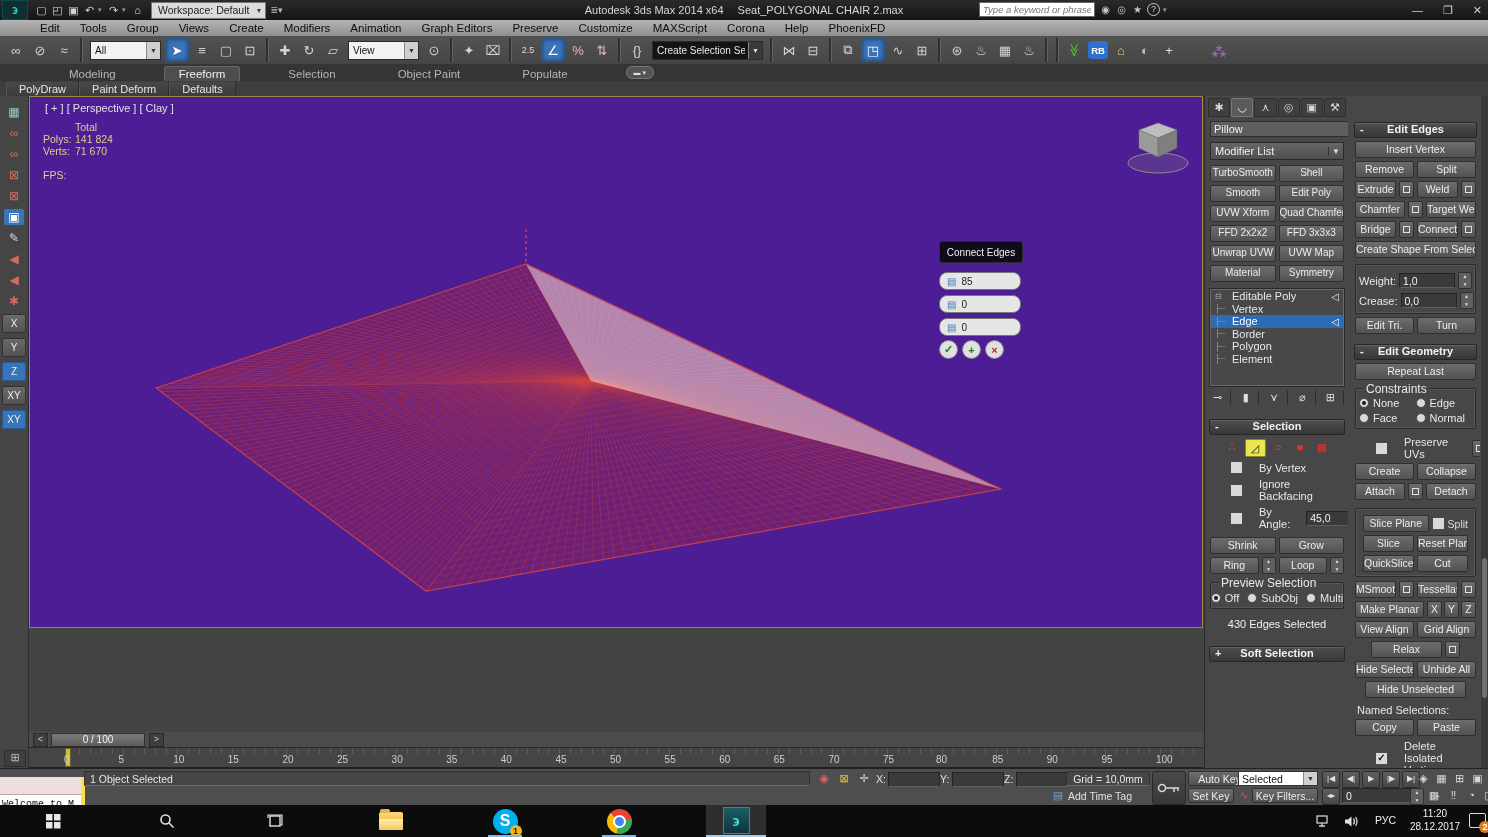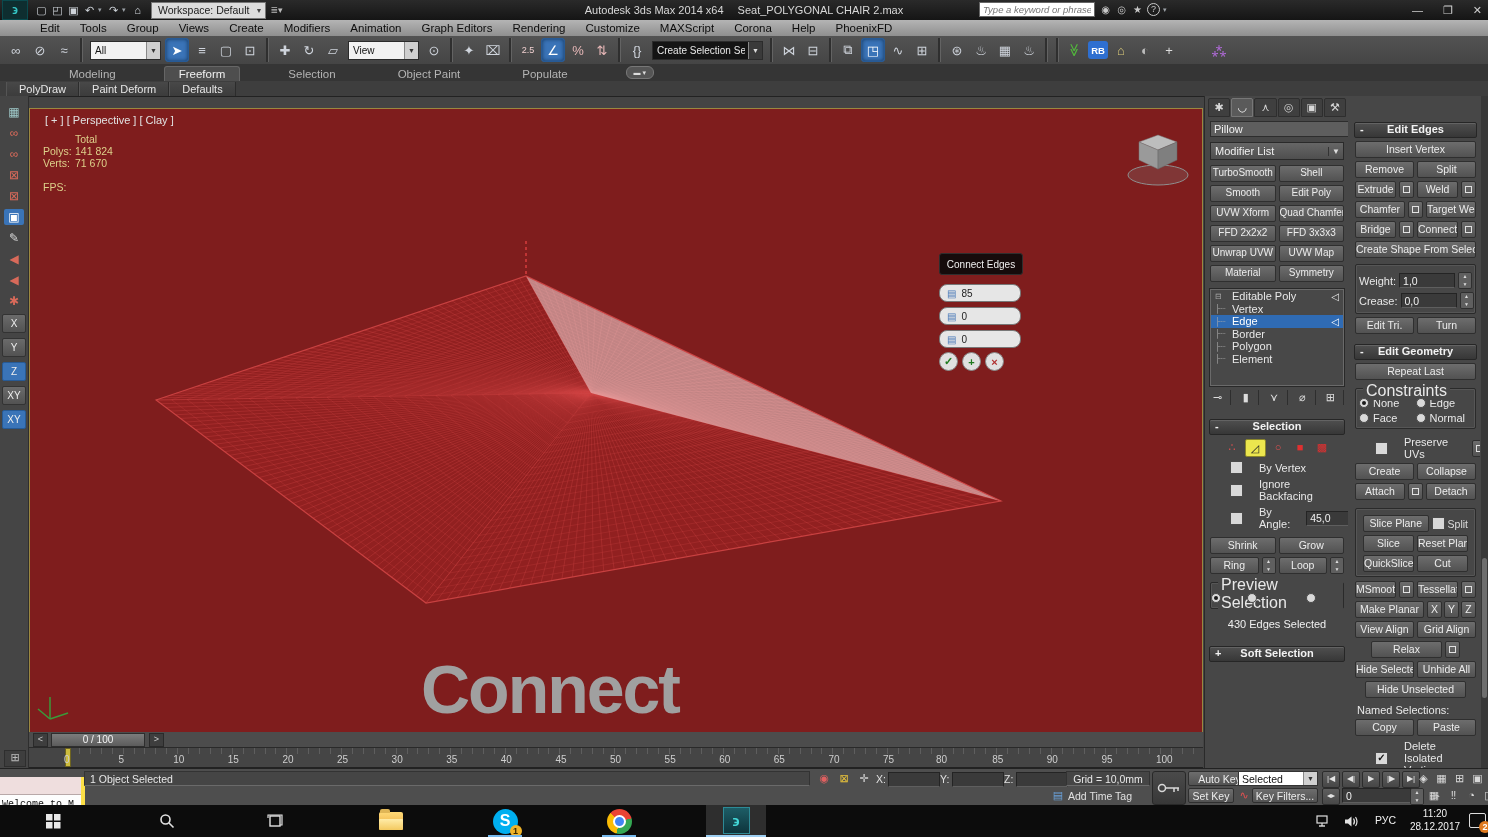--- a/index.html
+++ b/index.html
@@ -45,21 +45,21 @@
   #ribbon-collapse{width:26px;height:11px;background:#555;border:1px solid #777;border-radius:6px;margin:0 0 2px 10px;color:#ddd;font-size:7px;display:flex;align-items:center;justify-content:center;gap:2px;}
   #ribbon-subtabs{position:absolute;left:0;top:81px;width:1488px;height:15px;background:#3e3e3e;border-bottom:1px solid #222;display:flex;align-items:center;padding-left:6px;}
   .rsub{color:#e6e6e6;font-size:11px;padding:0 12px;border-right:1px solid #2c2c2c;border-left:1px solid #555;line-height:14px;background:linear-gradient(#484848,#3c3c3c);}
   
   #left-strip{position:absolute;left:0;top:96px;width:29px;height:672px;background:#454545;border-right:1px solid #2e2e2e;display:flex;flex-direction:column;align-items:center;padding-top:8px;gap:5px;box-sizing:border-box;}
   .ls-icon{width:20px;height:16px;display:flex;align-items:center;justify-content:center;font-size:12px;}
   .ls-icon.active{background:#3a74b8;border-radius:2px;}
   .ls-btn{width:22px;height:17px;background:linear-gradient(#6b6b6b,#525252);border:1px solid #333;color:#eee;font-size:10px;display:flex;align-items:center;justify-content:center;border-radius:2px;}
   .ls-btn.active{background:#3a74b8;border-color:#275a95;}
   
-  #viewport{position:absolute;left:29px;top:108px;width:1174px;height:636px;background:#7f1d1d;border:1px solid #9a8840;box-sizing:border-box;overflow:hidden;}
+  #viewport{position:absolute;left:29px;top:96px;width:1174px;height:532px;background:#4c1d95;border:1px solid #9a8840;box-sizing:border-box;overflow:hidden;}
   #vp-label{position:absolute;left:15px;top:5px;color:#e2e2e2;font-size:11px;}
   #vp-stats{position:absolute;left:13px;top:24px;color:#ddd08a;font-size:10.5px;line-height:12px;}
   #vp-stats .row{display:flex;}
   #vp-stats .lb{width:32px;}
   #vp-stats .ind{margin-left:32px;}
   #vp-watermark{position:absolute;left:391px;top:541px;font-size:68px;font-weight:bold;color:#a0a0a0;letter-spacing:-2px;font-family:"Liberation Sans",sans-serif;}
   #mesh-svg{position:absolute;left:0;top:0;}
   
   .caddy-tip{position:absolute;left:909px;top:144px;width:82px;height:20px;background:rgba(10,10,10,0.9);border:1px solid #2e2e2e;border-radius:3px;color:#efefef;display:flex;align-items:center;justify-content:center;font-size:10px;}
   .caddy-field{position:absolute;left:909px;width:66px;height:16px;background:#e6e6e6;border:1px solid #777;border-radius:8px;display:flex;align-items:center;gap:5px;padding:0 7px;color:#222;font-size:10px;}
@@ -99,21 +99,21 @@
   .chkrow{display:flex;align-items:center;gap:16px;margin:4px 24px 0;font-size:11px;color:#e8e8e8;}
   .cbox{flex:none;width:11px;height:11px;background:#d9d9d9;border:1px solid #4a4a4a;color:#101010;font-size:10px;line-height:10px;text-align:center;font-weight:bold;}
   .cbox.on::before{content:"✓";}
   .radio{flex:none;width:10px;height:10px;border-radius:50%;background:#d9d9d9;border:1px solid #4a4a4a;position:relative;box-sizing:border-box;}
   .radio.sel::after{content:"";position:absolute;left:2px;top:2px;width:4px;height:4px;border-radius:50%;background:#1a1a1a;}
   .radrow{display:flex;align-items:center;gap:4px;font-size:11px;color:#e8e8e8;}
   .spin{flex:none;width:12px;height:15px;display:flex;flex-direction:column;border:1px solid #2f2f2f;border-radius:2px;overflow:hidden;}
   .spin i{flex:1;background:#5f5f5f;font-style:normal;font-size:5px;line-height:6px;color:#ddd;text-align:center;}
   .numfield{height:13px;background:#3a3a3a;border:1px solid #242424;border-bottom-color:#5e5e5e;color:#f0f0f0;font-size:10.5px;padding:0 3px;font-family:"Liberation Sans",sans-serif;}
   .gbox{border:1px solid #2a2a2a;box-shadow:inset 0 0 0 1px #565656;margin:8px 4px 0;padding:6px 3px 4px;position:relative;border-radius:2px;}
-  .glabel{position:absolute;top:-7px;left:7px;background:#474747;padding:0 3px;font-size:16px;color:#e8e8e8;}
+  .glabel{position:absolute;top:-7px;left:7px;background:#474747;padding:0 3px;font-size:12px;color:#e8e8e8;}
   .plabel{margin:6px 6px 0;color:#e8e8e8;}
   .icons-row{display:flex;justify-content:center;gap:3px;margin-top:4px;}
   .soicon{width:19px;height:16px;display:flex;align-items:center;justify-content:center;font-size:11px;border-radius:2px;}
   .soicon.yellow{background:#ece64e;border:1px solid #8a852a;color:#222;}
   .radio-row{display:flex;gap:8px;margin-top:3px;justify-content:center;}
   .selstatus{text-align:center;margin-top:9px;color:#f0f0f0;}
   .wrow{display:flex;align-items:center;gap:3px;margin-top:3px;}
   .wlabel{width:44px;text-align:center;color:#e8e8e8;}
   
   #timeslider-row{position:absolute;left:29px;top:732px;width:1174px;height:16px;background:#4c4c4c;border-bottom:1px solid #2a2a2a;display:flex;align-items:center;box-sizing:border-box;}
@@ -206,21 +206,21 @@
   <div id="menubar">
       <div id="menubar-items">
         <span class="menu-item">Edit</span>
         <span class="menu-item">Tools</span>
         <span class="menu-item">Group</span>
         <span class="menu-item">Views</span>
         <span class="menu-item">Create</span>
         <span class="menu-item">Modifiers</span>
         <span class="menu-item">Animation</span>
         <span class="menu-item">Graph Editors</span>
-        <span class="menu-item">Rendering</span>
+        <span class="menu-item">Preserve</span>
         <span class="menu-item">Customize</span>
         <span class="menu-item">MAXScript</span>
         <span class="menu-item">Corona</span>
         <span class="menu-item">Help</span>
         <span class="menu-item">PhoenixFD</span>
       </div>
     </div>
 
   <div id="toolbar">
       <div id="toolbar-icons">

